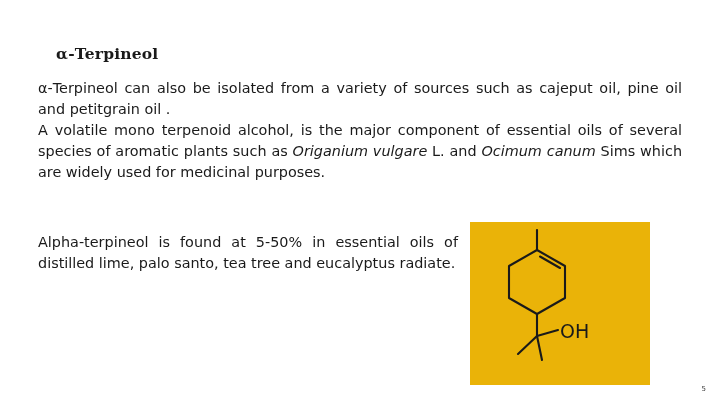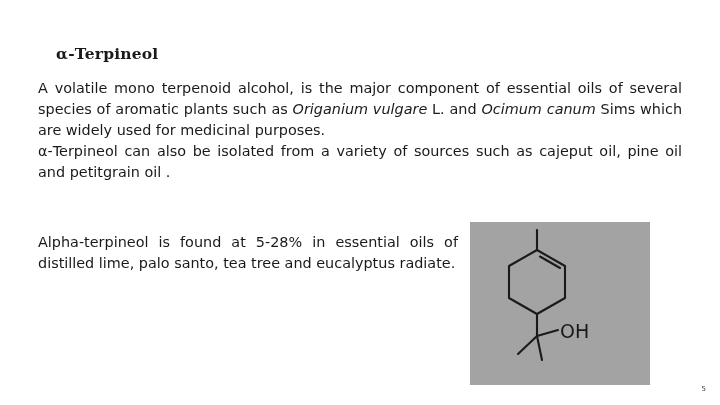--- a/index.html
+++ b/index.html
@@ -54,21 +54,21 @@
   }
   .p3 { width: 420px; }
   .p4 { width: 420px; margin-top: 9px; }
   .italic { font-style: italic; }
   .struct-box {
     position: absolute;
     left: 470px;
     top: 222px;
     width: 180px;
     height: 163px;
-    background: #a3a3a3;
+    background: #eab308;
   }
   .struct-box svg {
     display: block;
   }
   .oh-label {
     font-family: "DejaVu Sans", sans-serif;
     font-size: 19px;
     fill: #1a1a1a;
   }
   .page-num {
@@ -80,26 +80,26 @@
   }
 </style>
 </head>
 <body>
 
 <div class="slide">
 
   <div class="title">α-Terpineol</div>
 
   <div class="body-col">
+    <p class="para p2">α-Terpineol can also be isolated from a variety of sources such as cajeput oil, pine oil and petitgrain oil .</p>
     <p class="para p1"><span>A volatile mono terpenoid alcohol, is the major component of essential oils of several species of aromatic plants such as </span><span class="italic">Origanium vulgare</span><span> L. and </span><span class="italic">Ocimum canum</span><span> Sims which are widely used for medicinal purposes.</span></p>
-    <p class="para p2">α-Terpineol can also be isolated from a variety of sources such as cajeput oil, pine oil and petitgrain oil .</p>
   </div>
 
   <div class="lower">
-    <p class="para p3">Alpha-terpineol is found at 5-28% in essential oils of distilled lime, palo santo, tea tree and eucalyptus radiate.</p>
+    <p class="para p3">Alpha-terpineol is found at 5-50% in essential oils of distilled lime, palo santo, tea tree and eucalyptus radiate.</p>
   </div>
 
   <div class="struct-box">
     <svg width="180" height="163" viewBox="0 0 180 163" xmlns="http://www.w3.org/2000/svg">
       <g fill="none" stroke="#1a1a1a" stroke-width="2.1" stroke-linecap="round" stroke-linejoin="round">
 
         <line x1="67" y1="28" x2="67" y2="8"></line>
 
         <polyline points="67,28 95,44 95,76 67,92 39,76 39,44 67,28"></polyline>
 

